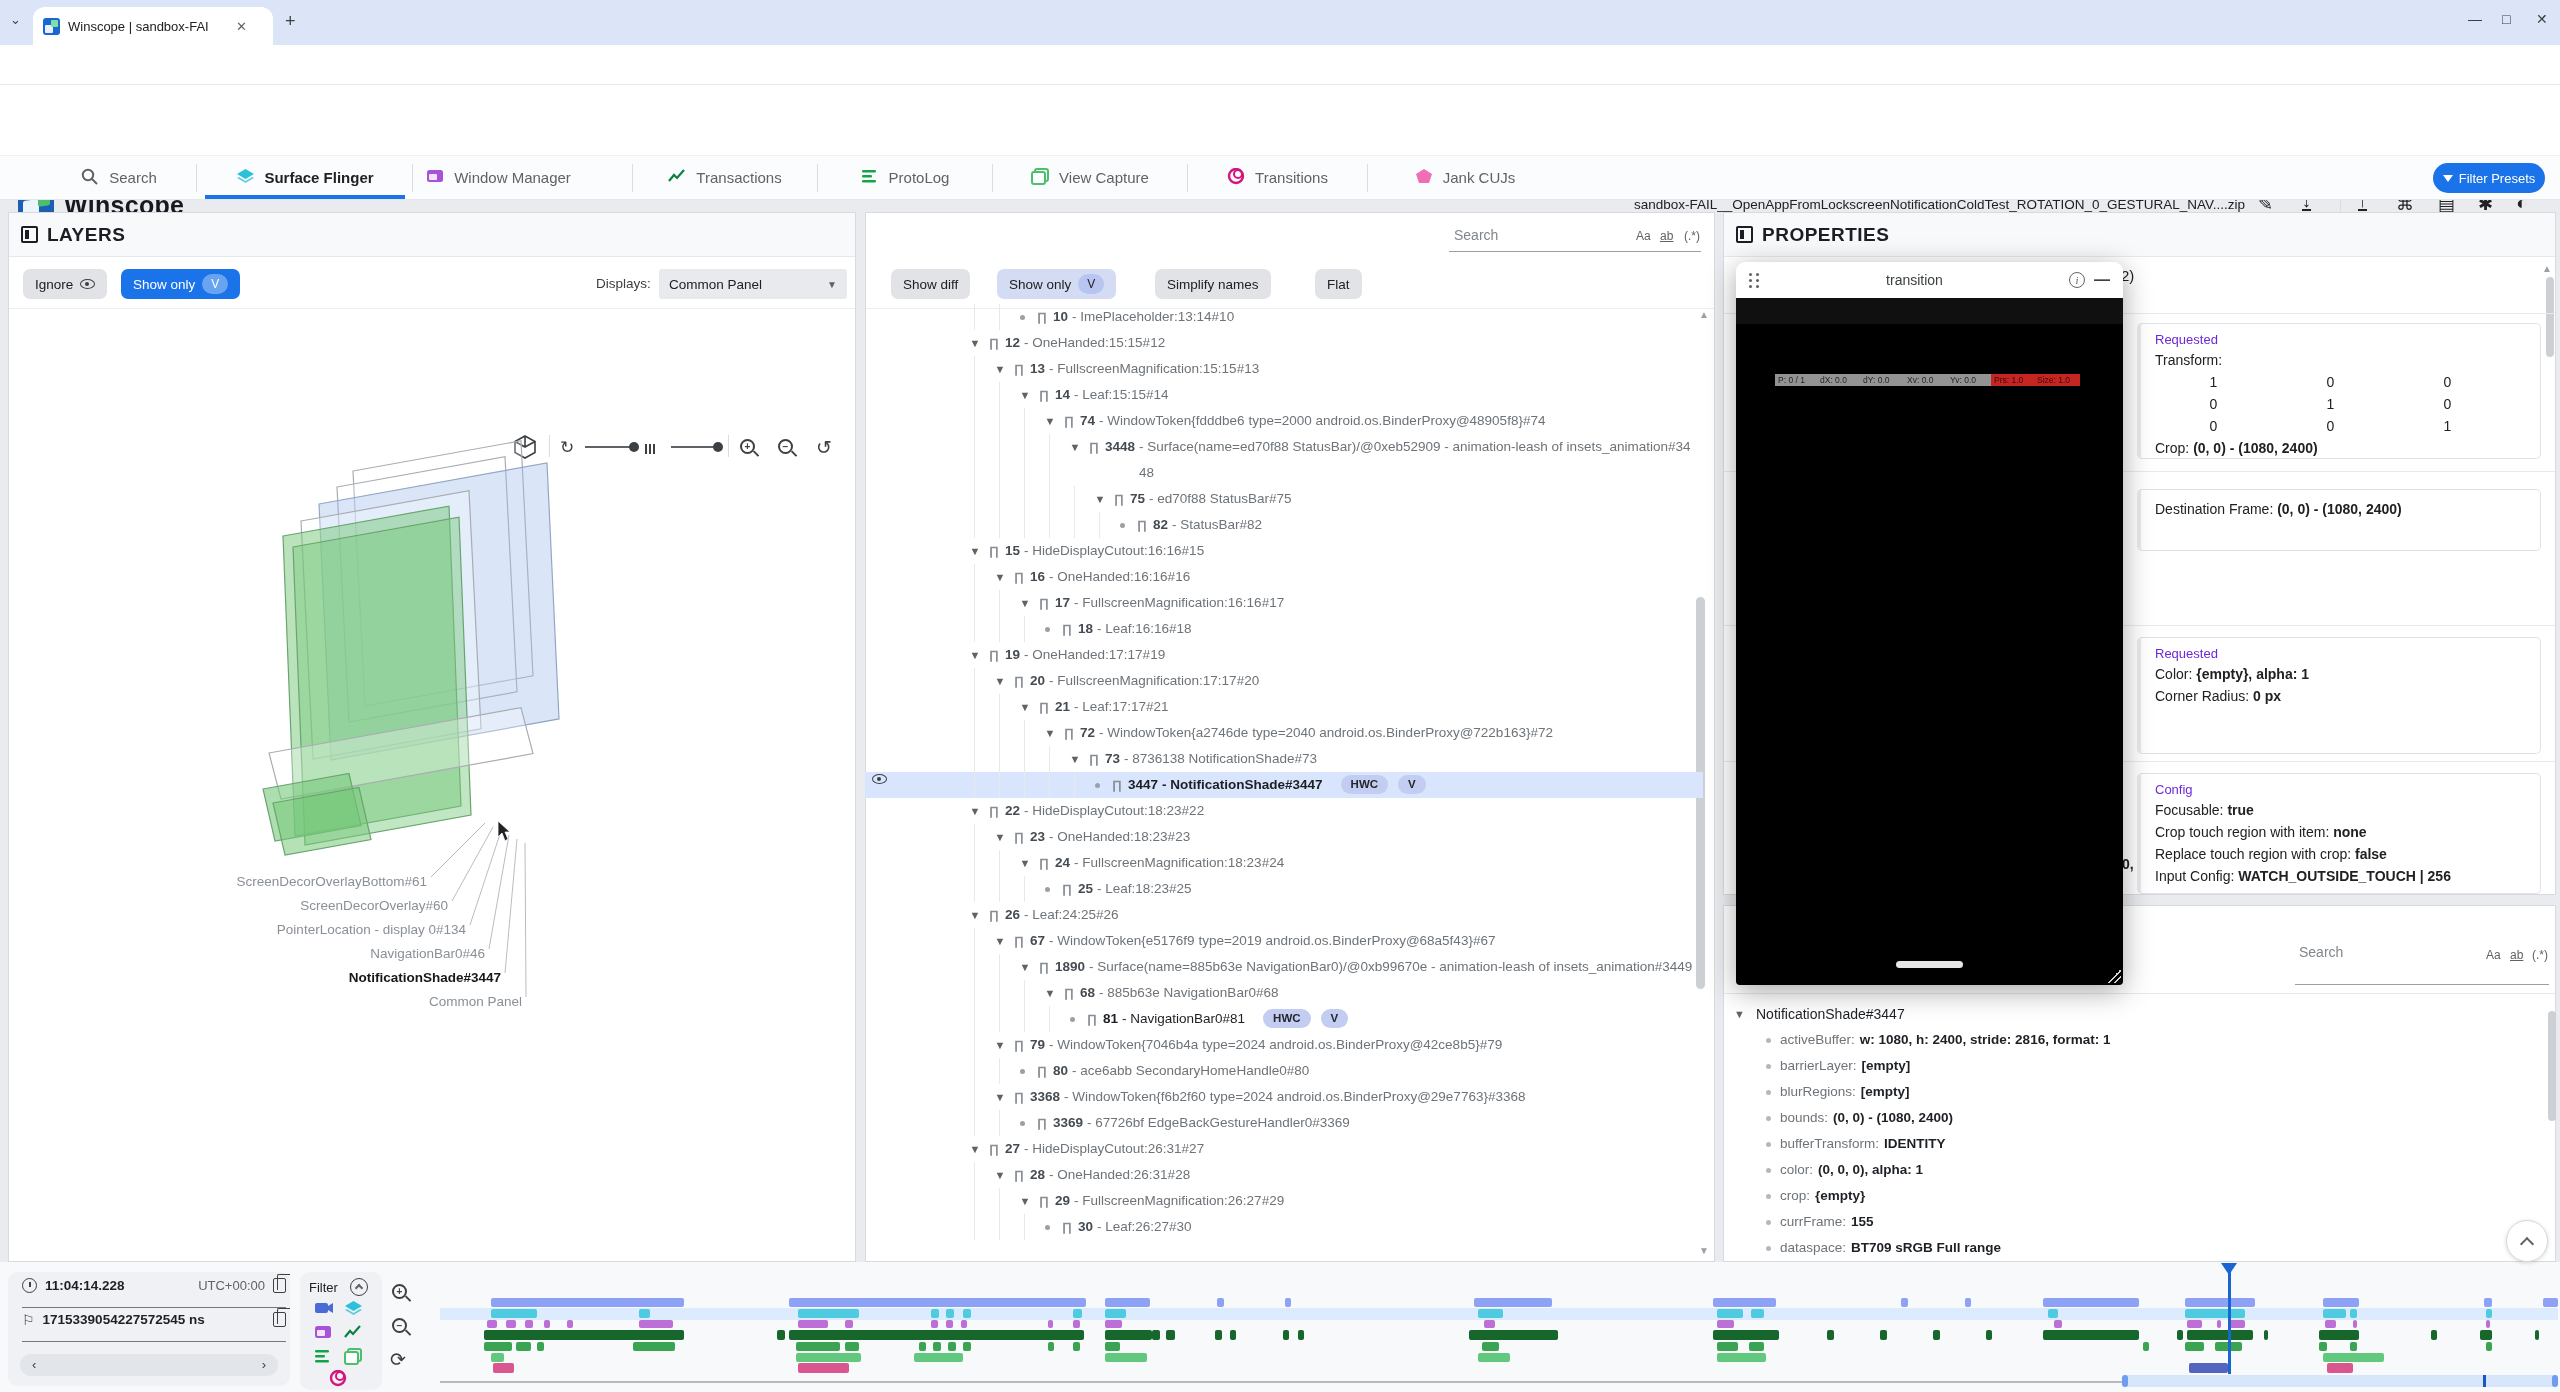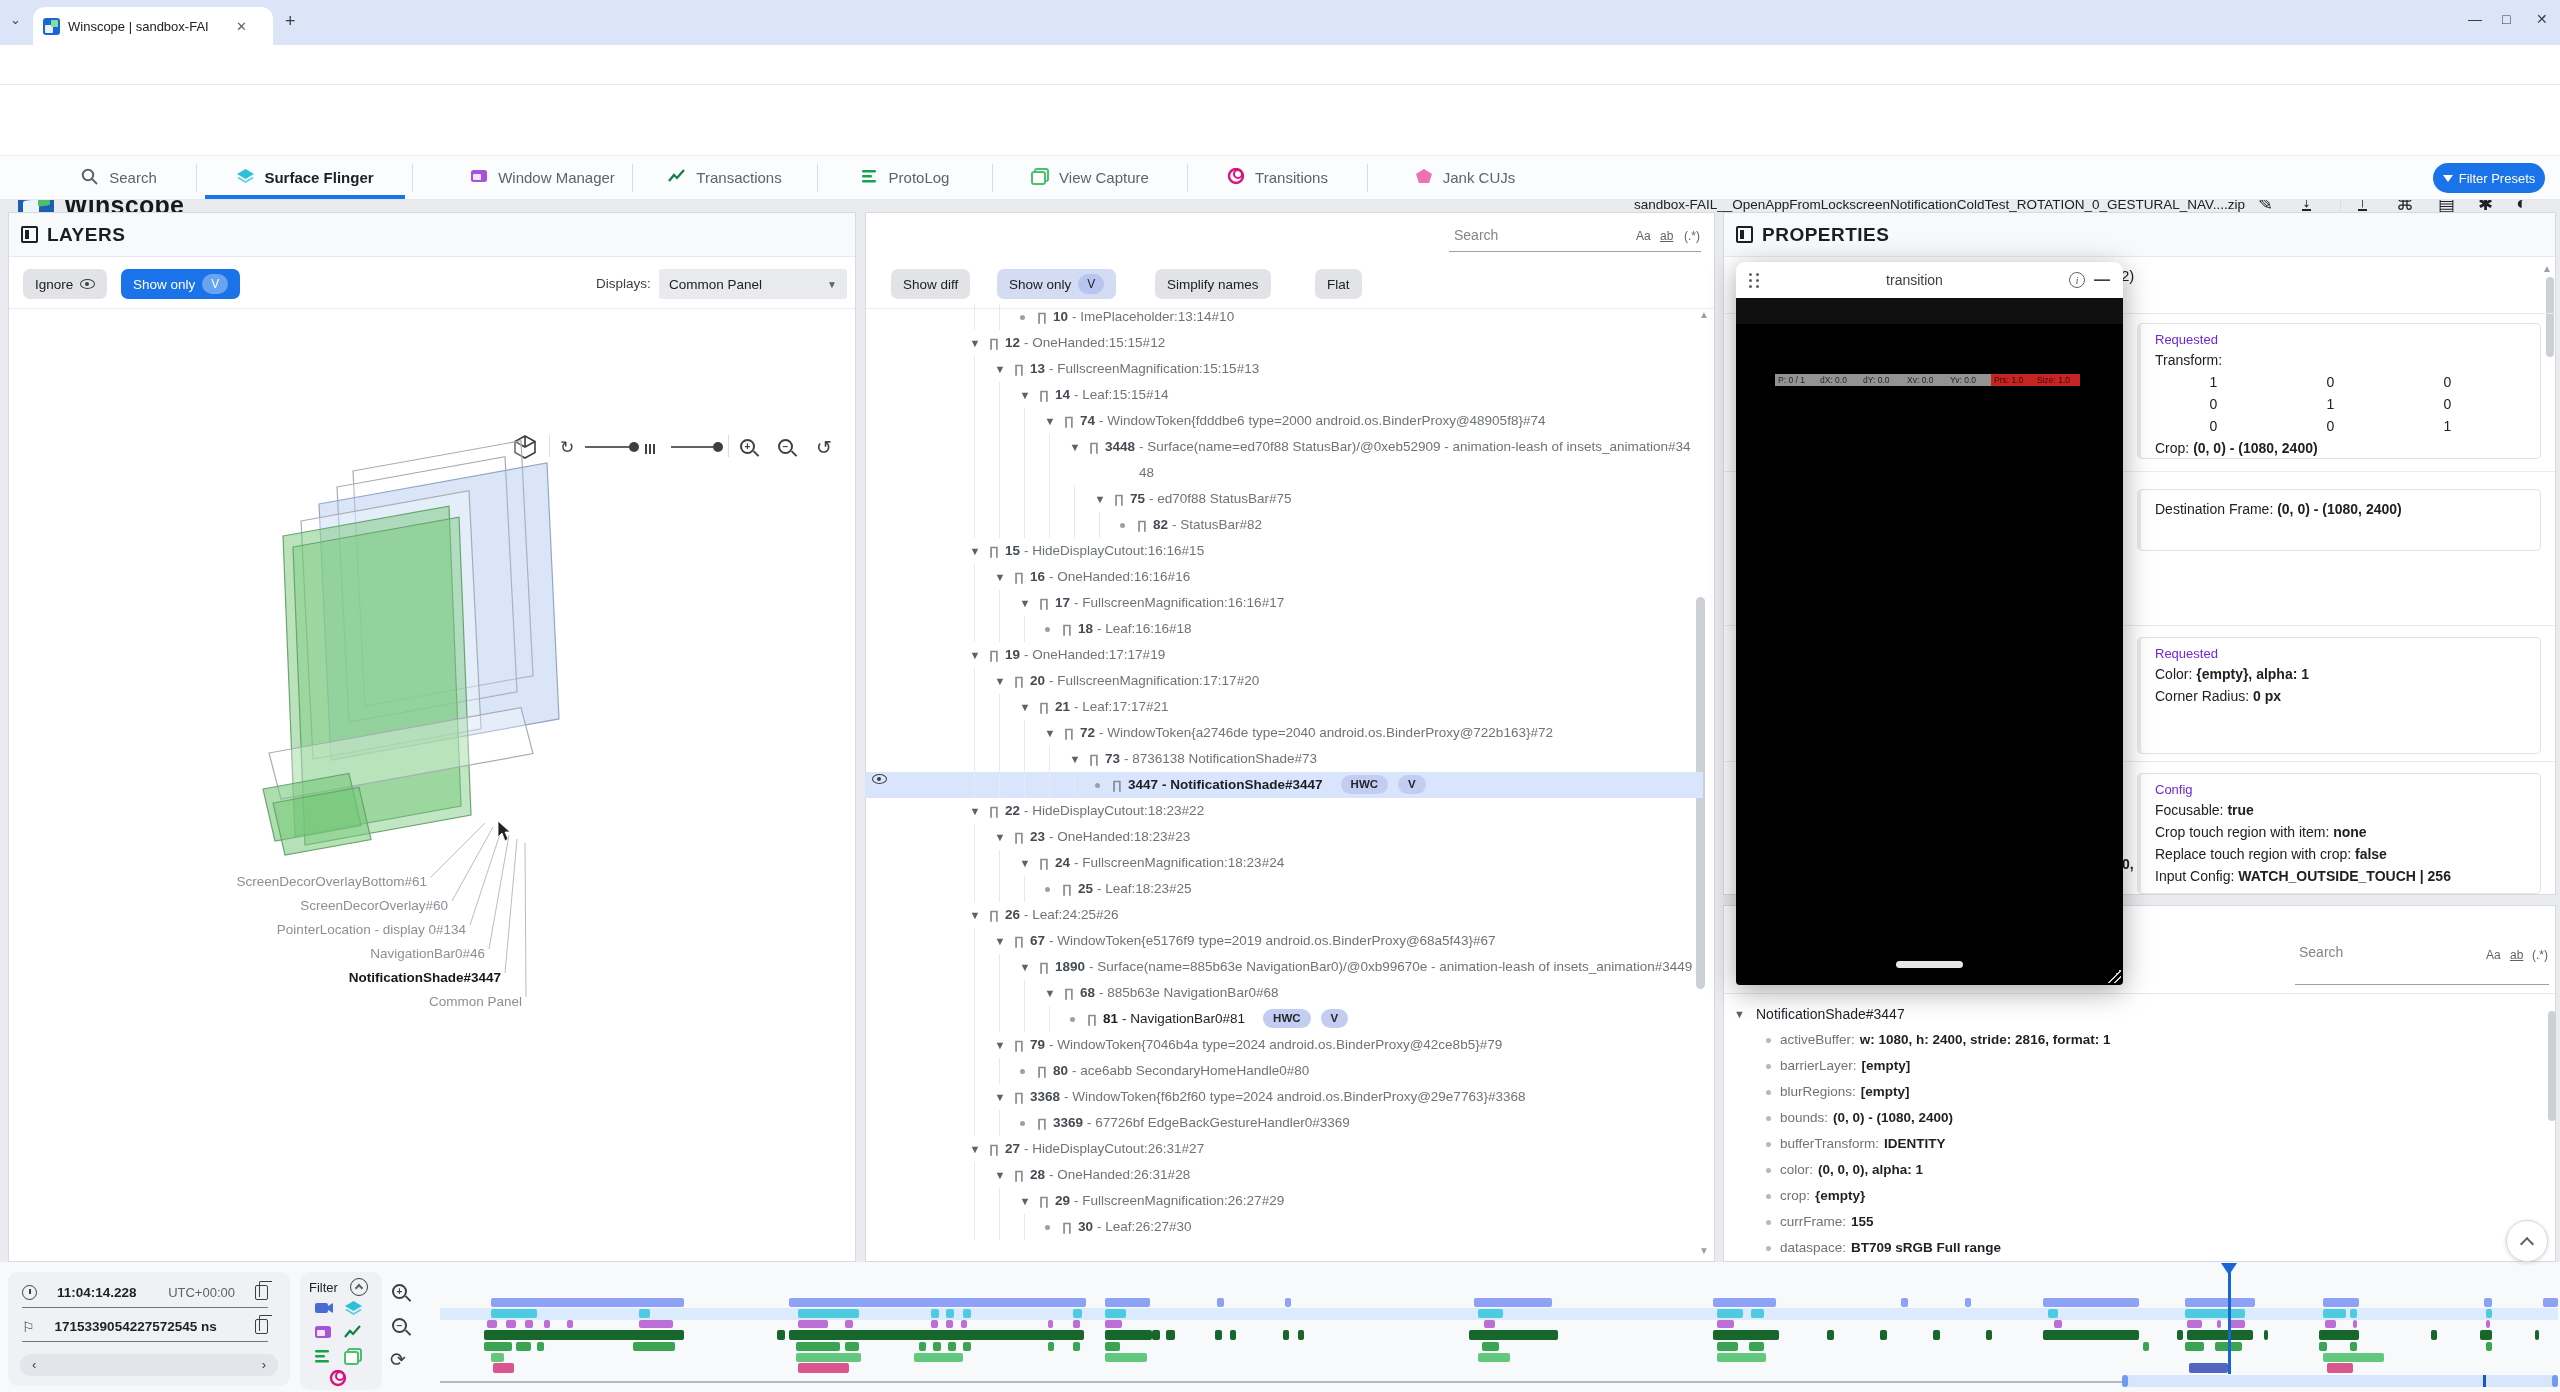--- a/index.html
+++ b/index.html
@@ -103,21 +103,21 @@
 .infoic{width:16px;height:16px;border:1.5px solid #5f6368;border-radius:50%;font-size:11px;color:#5f6368;display:flex;align-items:center;justify-content:center;font-style:italic;font-family:"Liberation Serif",serif}
 #twbody{position:absolute;left:0;top:36px;right:0;bottom:0;background:#000;border-radius:0 0 4px 4px;overflow:hidden}
 #pstrip{position:absolute;left:39px;top:76px;height:12px;display:flex}
 #pstrip .ps{font-size:8.5px;line-height:12px;padding:0 3px;color:rgba(0,0,0,.78);background:#939393;white-space:nowrap;overflow:hidden}
 #pstrip .ps.red{background:#c52622;color:#3d0605}
 #navpill{position:absolute;left:160px;bottom:17px;width:67px;height:7px;border-radius:4px;background:#e6e6e6}
 .grip{position:absolute;right:2px;bottom:2px;width:14px;height:14px;background:linear-gradient(135deg,transparent 50%,#cfd2d6 50%,#cfd2d6 58%,transparent 58%,transparent 72%,#cfd2d6 72%,#cfd2d6 80%,transparent 80%)}
 
 #tl{position:absolute;left:0;top:1262px;width:2560px;height:130px;background:#f7f9fb}
 .tlcard{position:absolute;background:#eff1f4;border-radius:10px}
-.tfield{position:absolute;left:14px;right:22px;height:30px;border-bottom:1px solid #73777c;display:flex;align-items:center;gap:20px;font-size:13px}
+.tfield{position:absolute;left:14px;right:4px;height:30px;border-bottom:1px solid #73777c;display:flex;align-items:flex-start;gap:8px;font-size:13px}
 .tfield b{font-size:13.5px;color:#1d2126}
 .tz{margin-left:auto;color:#5f6368}
 .copyic{width:13px;height:15px;border:1.6px solid #3c4043;border-radius:2px;position:relative;flex:0 0 auto}
 .copyic::before{content:"";position:absolute;left:2.5px;top:-5px;width:12px;height:15px;border-left:1.6px solid #3c4043;border-top:1.6px solid #3c4043;border-radius:2px 0 0 0}
 .clockic{width:15px;height:15px;border:1.6px solid #3c4043;border-radius:50%;position:relative}
 .clockic::after{content:"";position:absolute;left:6px;top:3px;width:1.6px;height:5px;background:#3c4043}
 #pager{position:absolute;left:12px;bottom:10px;right:12px;height:22px;background:#e2e5e9;border-radius:12px;color:#3c4043;font-size:13px}
 .mag{position:relative;width:15px;height:15px;border:2.2px solid #3c4043;border-radius:50%}
 .mag::after{content:"";position:absolute;width:2.4px;height:7px;background:#3c4043;transform:rotate(-45deg);right:-4px;bottom:-5px}
 .mag i{position:absolute;inset:0;display:flex;align-items:center;justify-content:center;font-style:normal;font-weight:700;font-size:10px;color:#3c4043}
@@ -185,21 +185,21 @@
           </svg></span>
         <span>Search</span>
       </div>
       <div class="navtab active" style="left: 205px; width: 200px;">
         <span><svg width="19" height="17" viewBox="0 0 19 17">
             <path d="M9.5 1 18 6 9.5 11 1 6Z" fill="#2cc1d9"></path>
             <path d="M3 9 9.5 13 16 9 18 10 9.5 15 1 10Z" fill="#2cc1d9" opacity=".75"></path>
           </svg></span>
         <span>Surface Flinger</span>
       </div>
-      <div class="navtab" style="left: 440px; width: 205px;">
+      <div class="navtab" style="left: 396px; width: 205px;">
         <span><svg width="19" height="17" viewBox="0 0 19 17">
             <rect x="1" y="2" width="16" height="12" rx="2.5" fill="#a653d8"></rect>
             <rect x="3" y="6" width="8" height="6" rx="1" fill="#fff" opacity=".85"></rect>
           </svg></span>
         <span>Window Manager</span>
       </div>
       <div class="navtab" style="left: 640px; width: 170px;">
         <span><svg width="19" height="17" viewBox="0 0 19 17">
             <path d="M1 13 6 7l3 3 7-8" stroke="#0d8043" stroke-width="2.2" fill="none"></path>
           </svg></span>

